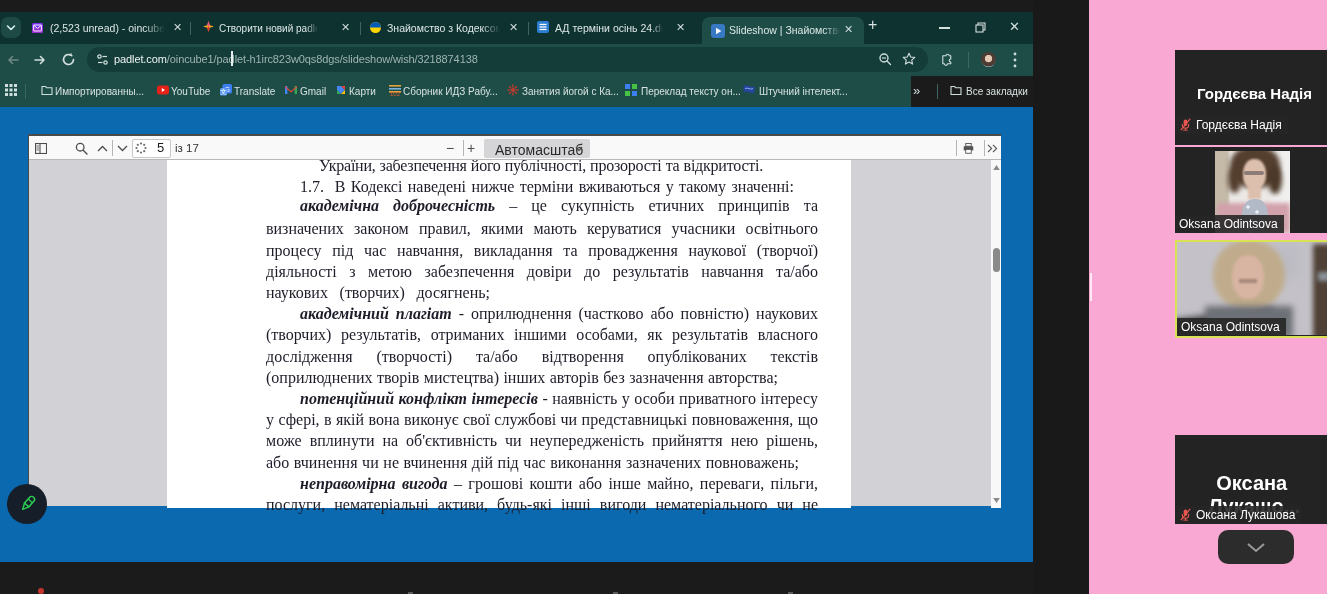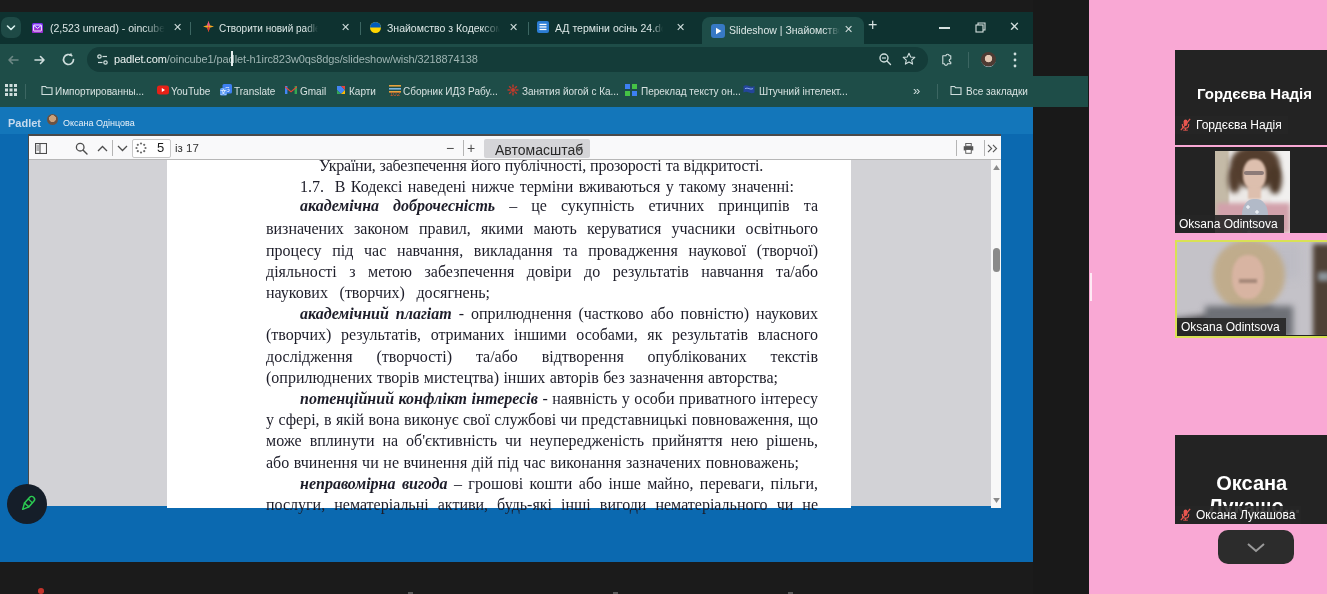--- a/index.html
+++ b/index.html
@@ -11,21 +11,21 @@
   #screen { position:absolute; left:0; top:0; width:1033px; height:594px; background:#1b1b1b; }
   #tabrow { position:absolute; left:0; top:12px; width:1033px; height:32px; background:#0e3230; }
   .squircle { position:absolute; left:1px; top:5px; width:20px; height:21px; border-radius:7px; background:#1e4a46; }
   .tabtxt { position:absolute; top:10px; font-size:10.5px; color:#dce7e6; white-space:nowrap; overflow:hidden; }
   .tabx { position:absolute; top:9px; font-size:11px; color:#cfdcdb; }
   .tabsep { position:absolute; top:10px; width:1px; height:13px; background:#3c6662; }
   #activetab { position:absolute; left:702px; top:5px; width:162px; height:27px; background:#1e4d48; border-radius:8px 8px 0 0; }
 
   #toolbar { position:absolute; left:0; top:44px; width:1033px; height:32px; background:#1e4d48; }
   #pill { position:absolute; left:87px; top:3px; width:841px; height:25px; border-radius:13px; background:#143c39; }
-  #bookmarks { position:absolute; left:0; top:76px; width:1088px; height:31px; background:#1e4d48; }
+  #bookmarks { position:absolute; left:0; top:76px; width:911px; height:31px; background:#1e4d48; }
   .bm { position:absolute; top:10px; font-size:10px; color:#d7e2e1; white-space:nowrap; }
   .bmi { position:absolute; top:8px; width:12px; height:12px; }
 
   
   #padlet { position:absolute; left:0; top:107px; width:1033px; height:455px; background:#0b69b0; }
   #pheader { position:absolute; left:0; top:0; width:1033px; height:27px; background:#1376ba; }
 
   #pdf { position:absolute; left:28px; top:27px; width:973px; height:372px; background:#d2d2d6; border-left:1px solid #4a4a4a; border-top:2px solid #4a4a4a; }
   #pdftb { position:absolute; left:0; top:0; width:972px; height:24px; background:#f9f9fa; border-bottom:1px solid #b7b7b7; }
   #page { position:absolute; left:138px; top:24px; width:684px; height:348px; background:#ffffff; }
@@ -227,25 +227,20 @@
     <div class="bm" style="left:759px">Штучний інтелект...</div>
     <div class="bm" style="left:913px;font-size:13px;top:7px;color:#cfdedd">»</div>
     <div class="abs" style="left:937px;top:8px;width:1px;height:15px;background:#3c6662"></div>
     <svg class="bmi" style="left:950px" width="12" height="12" viewBox="0 0 12 12">
         <path d="M1 2.5 h3.5 l1 1.2 H11 v6.8 H1 Z" fill="none" stroke="#cfdedd" stroke-width="1.1"></path>
       </svg>
     <div class="bm" style="left:966px">Все закладки</div>
   </div>
 
   <div id="padlet">
-    <div id="pheader">
-      <div class="abs" style="left:8px;top:10px;font-size:11px;font-weight:bold;color:#c6daee">Padlet</div>
-      <div class="abs" style="left:47px;top:7px;width:11px;height:11px;border-radius:50%;background:radial-gradient(circle at 50% 42%,#caa27c 0 38%,#6b5242 44% 80%,#7e8a99 84%)"></div>
-      <div class="abs" style="left:63px;top:11px;font-size:9px;color:#e9f1f8">Оксана Одінцова</div>
-    </div>
     <div id="pdf">
       <div id="page"></div>
       <div id="doc">
         <div class="dline" style="top:18.7px;left:290px;width:444px;letter-spacing:-0.23px">України, забезпечення його публічності, прозорості та відкритості.</div>
         <div class="dline" style="top:39.9px;left:271px;width:494px">1.7.&nbsp; В Кодексі наведені нижче терміни вживаються у такому значенні:</div>
         <div class="dline" style="top:59px;left:237px;width:552px;text-indent:34px"><span class="bi">академічна доброчесність</span> – це сукупність етичних принципів та</div>
         <div class="dline" style="top:82.3px;left:237px;width:552px">визначених законом правил, якими мають керуватися учасники освітнього</div>
         <div class="dline" style="top:103.5px;left:237px;width:552px">процесу під час навчання, викладання та провадження наукової (творчої)</div>
         <div class="dline" style="top:124.7px;left:237px;width:552px">діяльності з метою забезпечення довіри до результатів навчання та/або</div>
         <div class="dline" style="top:145.9px;left:237px;width:224px">наукових (творчих) досягнень;</div>

